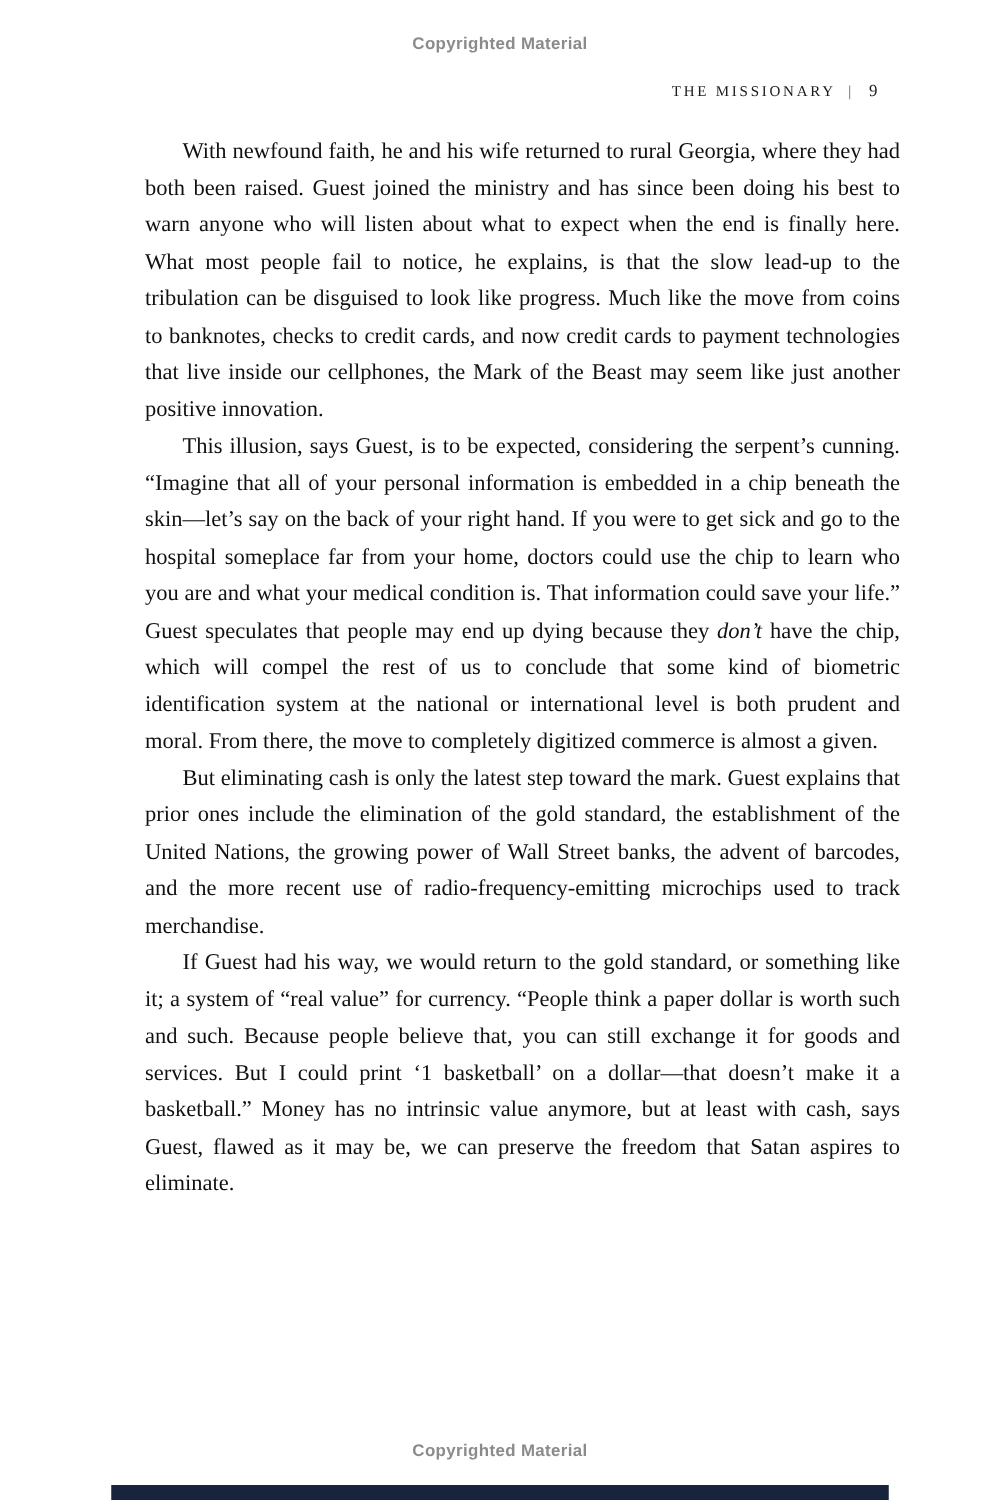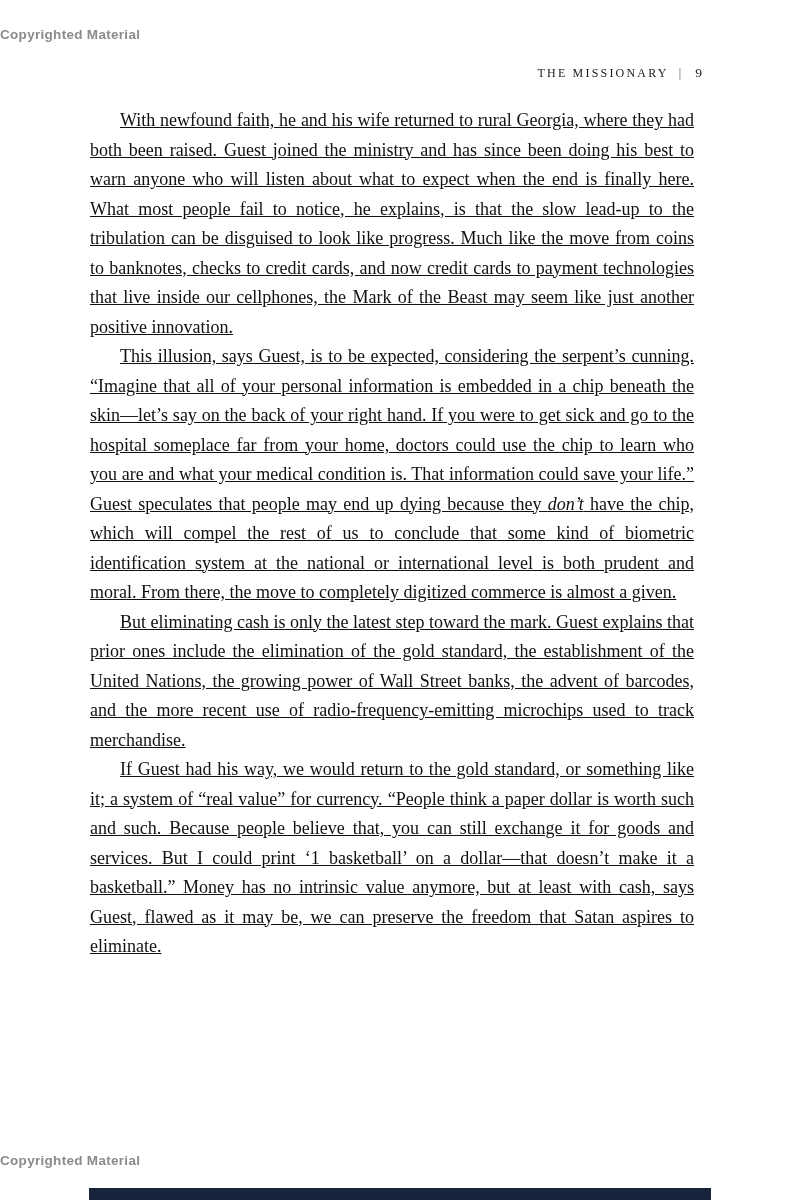--- a/index.html
+++ b/index.html
@@ -13,21 +13,21 @@
     height: 1200px;
     background: #ffffff;
     overflow: hidden;
     font-family: "Liberation Serif", serif;
     color: #111111;
   }
   .notice {
     position: absolute;
     left: 0;
     right: 0;
-    text-align: left;
+    text-align: center;
     font-family: "Liberation Sans", sans-serif;
     font-weight: 700;
     font-size: 13.5px;
     color: #8b8b8b;
     letter-spacing: 0.3px;
   }
   .notice.top { top: 27px; }
   .notice.bottom { top: 1153px; }
   .running-header {
     position: absolute;
@@ -44,23 +44,22 @@
     color: #555555;
     font-weight: 400;
   }
   .running-header .pagenum {
     font-size: 13.5px;
     letter-spacing: 0;
   }
   .body-text {
     position: absolute;
     top: 106px;
-    left: 90px;
+    left: 116px;
     width: 604px;
-    text-decoration: underline;
   }
   .para {
     margin: 0;
     text-align: justify;
     text-indent: 30px;
     font-size: 18px;
     line-height: 29.5px;
     color: #101010;
   }
   .para em {

